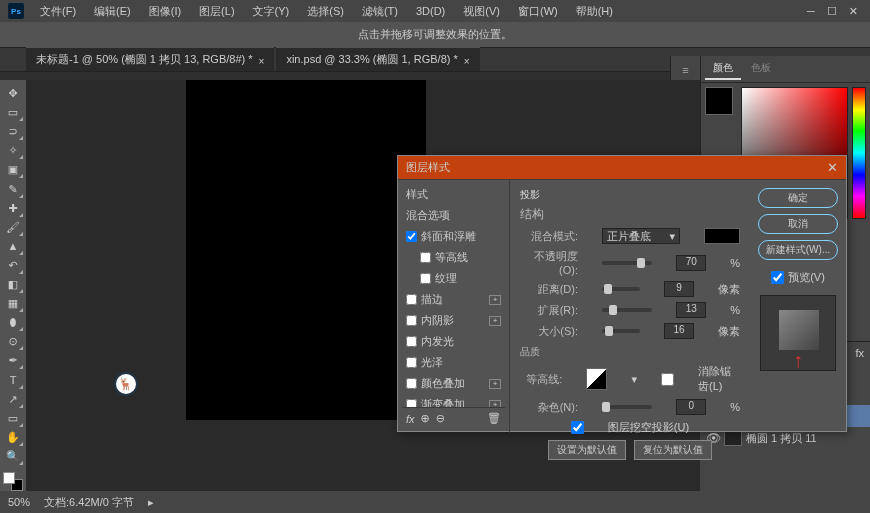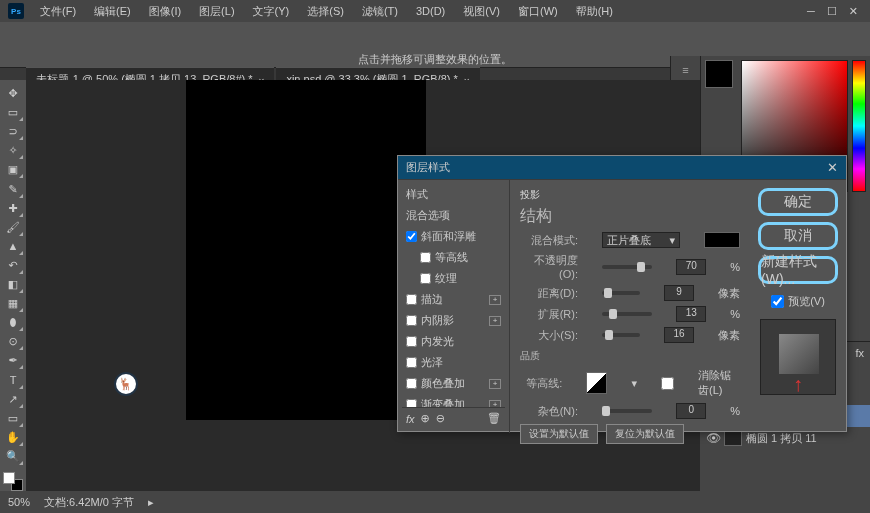--- a/index.html
+++ b/index.html
@@ -1,21 +1,21 @@
 <!DOCTYPE html>
 <html><head>
 <meta charset="utf-8">
 <style>
 *{margin:0;padding:0;box-sizing:border-box;font-family:"Microsoft YaHei",sans-serif;font-size:11px;color:#ccc}
 body{background:#2f2f2f;width:870px;height:513px;overflow:hidden;position:relative}
 .menubar{height:22px;background:#454545;display:flex;align-items:center;padding:0 8px;gap:2px}
 .ps-icon{width:16px;height:16px;background:#001e36;color:#31a8ff;display:flex;align-items:center;justify-content:center;font-size:8px;font-weight:bold;border-radius:2px;margin-right:6px}
 .menu-item{padding:2px 8px;cursor:pointer}
 .win-controls{margin-left:auto;display:flex;gap:12px;padding-right:4px}
-.options-bar{height:46px;background:#535353;display:flex;align-items:flex-end;padding:0 24px;border-bottom:1px solid #222}
+.options-bar{height:26px;background:#535353;display:flex;align-items:center;padding:0 24px;border-bottom:1px solid #222}
 .tabbar{height:24px;background:#383838;display:flex;align-items:flex-end;padding-left:26px;border-bottom:1px solid #222}
 .tab{padding:4px 10px;background:#2a2a2a;font-size:10px;color:#aaa;border-top:1px solid #555;margin-right:2px;display:flex;align-items:flex-end;gap:6px}
 .tab.active{background:#2a2a2a;color:#ddd}
 .tab-close{font-size:10px}
 .workspace{position:absolute;top:80px;left:26px;right:170px;bottom:22px;background:#2a2a2a;overflow:hidden}
 .toolbar{position:absolute;top:80px;left:0;width:26px;bottom:22px;background:#535353;display:flex;flex-direction:column;align-items:center;padding-top:4px}
 .tool{width:22px;height:20px;display:flex;align-items:center;justify-content:center;cursor:pointer;font-size:11px;color:#ccc;position:relative}
 .tool-corner::after{content:"";position:absolute;right:1px;bottom:1px;border:2px solid transparent;border-right-color:#aaa;border-bottom-color:#aaa}
 .swatches{margin-top:6px;position:relative;width:20px;height:20px}
 .sw-fg{position:absolute;width:12px;height:12px;background:#fff;border:1px solid #888;top:0;left:0}
@@ -32,21 +32,21 @@
 .picker-swatch{width:28px;height:28px;background:#000;border:1px solid #666;margin-right:4px}
 .layers-panel{position:absolute;bottom:22px;right:0;width:170px;height:150px;background:#454545;border-top:1px solid #222}
 .layer-row{display:flex;align-items:center;gap:4px;padding:3px 6px;font-size:10px;cursor:pointer}
 .layer-row.sel{background:#5a7aa8}
 .layer-eye{width:14px;font-size:12px}
 .layer-thumb{width:18px;height:16px;background:#222;border:1px solid #666}
 .statusbar{position:absolute;bottom:0;left:0;right:0;height:22px;background:#454545;display:flex;align-items:center;padding:0 8px;gap:14px;font-size:10px;color:#999}
 .canvas{position:absolute;left:160px;top:0;width:240px;height:340px;background:#000}
 .badge{position:absolute;left:88px;top:292px;width:24px;height:24px;border-radius:50%;background:#fff;border:2px solid #234;display:flex;align-items:center;justify-content:center;font-size:12px}
 .dialog{position:absolute;left:397px;top:155px;width:450px;height:277px;background:#535353;border:1px solid #888;box-shadow:2px 2px 8px rgba(0,0,0,.4)}
-.dlg-title{height:24px;background:#0c4a6e;display:flex;align-items:center;padding:0 8px;border-bottom:1px solid #3a3a3a}
+.dlg-title{height:24px;background:#c2410c;display:flex;align-items:center;padding:0 8px;border-bottom:1px solid #3a3a3a}
 .dlg-close{margin-left:auto;cursor:pointer;font-size:13px}
 .dlg-body{display:flex;height:253px}
 .dlg-left{width:130px;border-right:1px solid #3a3a3a;padding:4px;display:flex;flex-direction:column}
 .style-list{flex:1;overflow:auto}
 .style-item{display:flex;align-items:center;gap:4px;padding:3px 4px;font-size:10px;cursor:pointer;position:relative}
 .style-item input[type=checkbox]{width:11px;height:11px}
 .style-plus{margin-left:auto;width:12px;height:10px;border:1px solid #888;font-size:8px;text-align:center;line-height:8px}
 .fx-bar{display:flex;align-items:center;gap:6px;padding:4px;border-top:1px solid #3a3a3a;color:#888}
 .dlg-middle{flex:1;padding:8px 10px;font-size:10px}
 .form-row{display:flex;align-items:center;gap:24px;margin:5px 0}
@@ -54,21 +54,21 @@
 .slider{flex:1;height:4px;background:#3a3a3a;position:relative;border-radius:2px}
 .slider-thumb{position:absolute;width:8px;height:10px;background:#ccc;top:-3px;border-radius:2px}
 .num-box{width:30px;height:16px;background:#3a3a3a;border:1px solid #222;text-align:center;font-size:10px}
 .select-box{height:16px;background:#3a3a3a;border:1px solid #222;padding:0 4px;font-size:10px;display:flex;align-items:center}
 .color-chip{width:36px;height:16px;background:#000;border:1px solid #666}
 .angle-dial{width:24px;height:24px;border:1px solid #888;border-radius:50%;position:relative}
 .angle-dial::after{content:"";position:absolute;width:10px;height:1px;background:#ccc;top:11px;left:11px;transform:rotate(-45deg);transform-origin:left}
 .contour-box{width:28px;height:22px;background:linear-gradient(135deg,#fff 50%,#000 50%);border:1px solid #666}
 .btn-small{padding:2px 8px;border:1px solid #888;background:#535353;font-size:10px;cursor:pointer}
 .dlg-right{width:96px;padding:8px;display:flex;flex-direction:column;gap:6px;align-items:center}
-.dlg-btn{width:80px;height:28px;border:3px solid #7dd3fc;border-radius:10px;background:#535353;font-size:14px;cursor:pointer;display:flex;align-items:center;justify-content:center}
+.dlg-btn{width:80px;height:20px;border:1px solid #7dd3fc;border-radius:10px;background:#535353;font-size:10px;cursor:pointer;display:flex;align-items:center;justify-content:center}
 .preview-box{width:76px;height:76px;background:#3a3a3a;border:1px solid #222;position:relative;margin-top:4px}
 .preview-inner{position:absolute;left:18px;top:14px;width:40px;height:40px;background:linear-gradient(135deg,#888,#444)}
 .arrow-up{position:absolute;bottom:-2px;left:50%;color:#d33;font-size:20px;transform:translateX(-50%)}
 .section-h{font-size:10px;color:#ddd;margin-bottom:4px}
 </style>
 </head>
 <body>
 
 <div class="menubar">
   <div class="ps-icon">Ps</div>
@@ -137,20 +137,24 @@
   <div class="strip-icon">A|</div>
   <div class="strip-icon">¶</div>
 </div>
 
 <div class="workspace">
   <div class="canvas"></div>
   <div class="badge">🦌</div>
 </div>
 
 <div class="right-panels">
+  <div class="panel-tabs">
+    <div class="panel-tab active">颜色</div>
+    <div class="panel-tab">色板</div>
+  </div>
   <div class="color-picker">
     <div class="picker-swatch"></div>
     <div class="picker-main"></div>
     <div class="picker-hue"></div>
   </div>
 </div>
 
 <div class="layers-panel">
   <div class="layer-row">
     <span class="layer-eye">👁</span>
@@ -243,21 +247,21 @@
       <div class="fx-bar">
         <span style="font-style:italic">fx</span>
         <span>⊕</span>
         <span>⊖</span>
         <span style="margin-left:auto">🗑</span>
       </div>
     </div>
 
     <div class="dlg-middle">
       <div class="section-h">投影</div>
-      <div style="font-size:16px;color:#bbb;margin-bottom:2px">结构</div>
+      <div style="font-size:12px;color:#bbb;margin-bottom:2px">结构</div>
       <div class="form-row">
         <span class="form-label">混合模式:</span>
         <div class="select-box" style="width:78px">
             <span>正片叠底</span>
             <span style="margin-left:auto">▾</span>
           </div>
         <div class="color-chip"></div>
       </div>
       <div class="form-row">
         <span class="form-label">不透明度(O):</span>
@@ -300,21 +304,25 @@
         <span>消除锯齿(L)</span>
       </div>
       <div class="form-row">
         <span class="form-label">杂色(N):</span>
         <div class="slider">
             <div class="slider-thumb" style="left:0"></div>
           </div>
         <div class="num-box">0</div>
         <span>%</span>
       </div>
-      <div class="form-row" style="gap:8px">
+      <div class="form-row" style="justify-content:center">
+        <input type="checkbox" checked="" style="">
+        <span>图层挖空投影(U)</span>
+      </div>
+      <div class="form-row" style="justify-content:center;gap:8px">
         <div class="btn-small">设置为默认值</div>
         <div class="btn-small">复位为默认值</div>
       </div>
     </div>
 
     <div class="dlg-right">
       <div class="dlg-btn">确定</div>
       <div class="dlg-btn">取消</div>
       <div class="dlg-btn">新建样式(W)...</div>
       <div style="display:flex;align-items:center;gap:4px;margin-top:4px">

